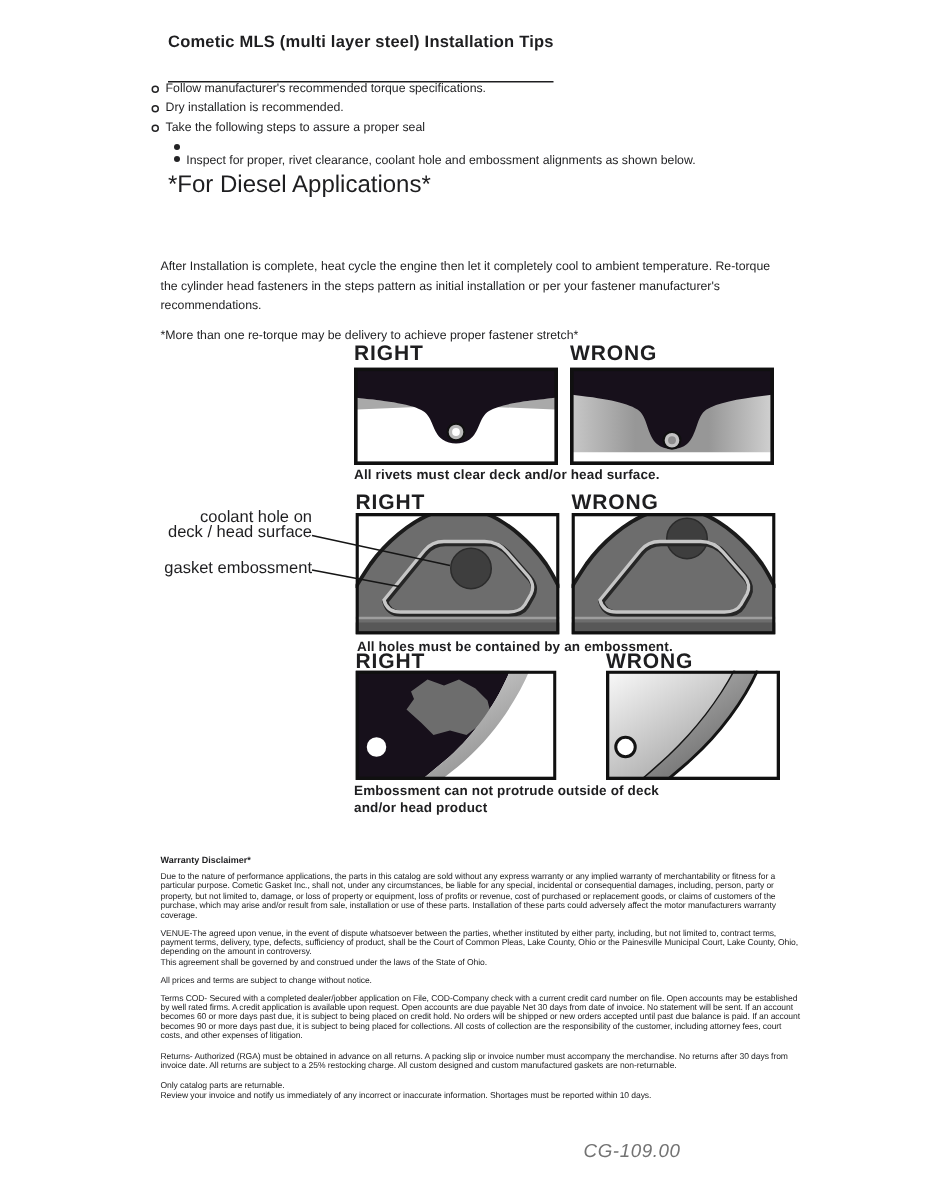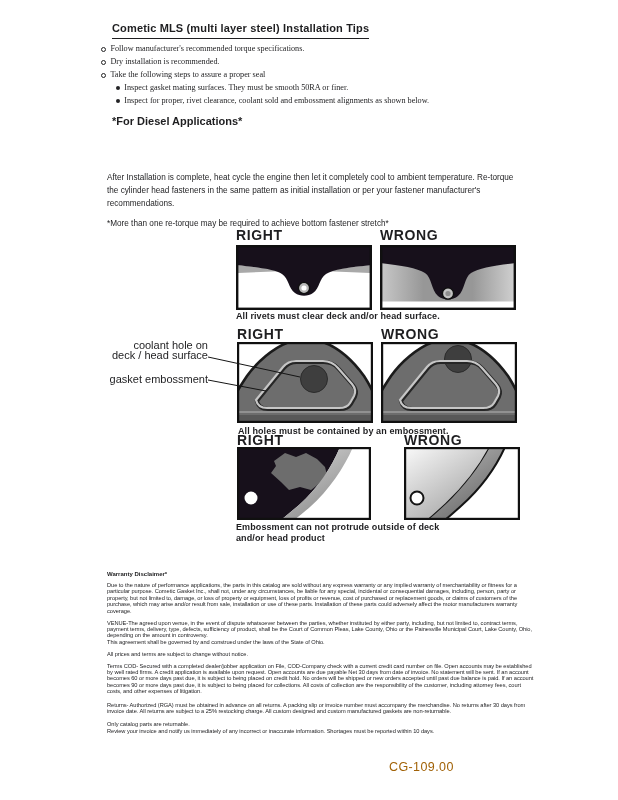--- a/index.html
+++ b/index.html
@@ -3,41 +3,41 @@
 <meta charset="utf-8">
 <style>
   html,body { margin:0; padding:0; background:#ffffff; }
   .page {
     position:relative; width:618px; height:800px; background:#ffffff;
     font-family:"Liberation Sans", sans-serif; color:#1e1e20; overflow:hidden;
   }
   .abs { position:absolute; }
   .title {
     left:112px; top:22px; font-size:11px; font-weight:bold;
-    border-bottom:1.3px solid #1e1e20; padding-bottom:4px; letter-spacing:0.15px;
+    border-bottom:1.3px solid #1e1e20; padding-bottom:20px; letter-spacing:0.15px;
   }
   .body-text { font-size:8.2px; line-height:13px; }
-  .bullets { left:101px; top:42px; width:420px;font-family:Liberation Serif, serif; }
+  .bullets { left:101px; top:52px; width:420px; }
   .b-row { display:flex; align-items:flex-start; }
   .b-row.sub { padding-left:15px; }
   .mk { display:inline-block; flex:0 0 auto; margin:4.5px 4px 0 0; }
   .mk-open { width:3.4px; height:3.4px; border:1px solid #232325; border-radius:50%; }
   .mk-fill { width:4.2px; height:4.2px; background:#232325; border-radius:50%; }
-  .diesel-h { left:112px; top:115px; font-size:11px; font-weight:bold; }
+  .diesel-h { left:112px; top:115px; font-size:16px; font-weight:normal; }
   .para { left:107px; width:410px; }
   .dlabel { font-size:14px; font-weight:bold; letter-spacing:0.6px; text-align:left; }
   .dcap { font-size:9px; font-weight:bold; letter-spacing:0.1px; }
   .anno { font-size:11px; line-height:10px; text-align:right; }
   .preline { white-space:pre-line; }
   .legal-h { left:107px; top:571px; font-size:6px; font-weight:bold; }
   .fineblock { left:107px; top:582px; width:428px; }
   .fine { font-size:5.7px; line-height:6.4px; margin:0 0 5.5px 0; letter-spacing:-0.05px; }
   .fine.tight { margin-bottom:0; }
   .fine.gap7 { margin-bottom:7px; }
-  .doc-code { left:389px; top:760px; font-size:12.5px; letter-spacing:0.4px; color:#a16207; }
+  .doc-code { left:389px; top:760px; font-size:12.5px; letter-spacing:0.4px; color:#737373;font-style:italic; }
   svg { display:block; }
 </style>
 </head>
 <body>
 
 <div class="page">
 
   <div class="abs title">Cometic MLS (multi layer steel) Installation Tips</div>
 
   <div class="abs bullets body-text">
@@ -48,31 +48,30 @@
     <div class="b-row">
       <span class="mk mk-open"></span>
       <span>Dry installation is recommended.</span>
     </div>
     <div class="b-row">
       <span class="mk mk-open"></span>
       <span>Take the following steps to assure a proper seal</span>
     </div>
     <div class="b-row sub">
       <span class="mk mk-fill"></span>
-      <span>Inspect gasket mating surfaces.  They must be smooth 50RA or finer.</span>
     </div>
     <div class="b-row sub">
       <span class="mk mk-fill"></span>
-      <span>Inspect for proper, rivet clearance, coolant sold and embossment alignments as shown below.</span>
+      <span>Inspect for proper, rivet clearance, coolant hole and embossment alignments as shown below.</span>
     </div>
   </div>
 
   <div class="abs diesel-h">*For Diesel Applications*</div>
-  <div class="abs para body-text" style="top:171px;">After Installation is complete, heat cycle the engine then let it completely cool to ambient temperature. Re-torque the cylinder head fasteners in the same pattern as initial installation or per your fastener manufacturer's recommendations.</div>
-  <div class="abs para body-text" style="top:217px;">*More than one re-torque may be required to achieve bottom fastener stretch*</div>
+  <div class="abs para body-text" style="top:171px;">After Installation is complete, heat cycle the engine then let it completely cool to ambient temperature. Re-torque the cylinder head fasteners in the steps pattern as initial installation or per your fastener manufacturer's recommendations.</div>
+  <div class="abs para body-text" style="top:217px;">*More than one re-torque may be delivery to achieve proper fastener stretch*</div>
 
   <div class="abs dlabel" style="left:236px;top:227px;width:136px;">RIGHT</div>
   <div class="abs dlabel" style="left:380px;top:227px;width:136px;">WRONG</div>
 
   <svg class="abs" style="left:236px;top:245px;" width="136" height="65" viewBox="0 0 136 65">
     <rect width="136" height="65" fill="#ffffff"></rect>
     <path d="M2,20 L50,26 L2,28 Z" fill="#a9a9a9"></path>
     <path d="M134,20 L86,26 L134,28 Z" fill="#a9a9a9"></path>
     <path d="M0,0 H136 V20 C112,22.5 97,24.5 90,29 C83,33.5 84,43 77,48 C72,51.5 64,51.5 59,48 C52,43 53,33.5 46,29 C39,24.5 24,22.5 0,20 Z" fill="#17101b"></path>
     <circle cx="68" cy="43" r="5.6" fill="#b9b9b9" stroke="#101010" stroke-width="1.4"></circle>

